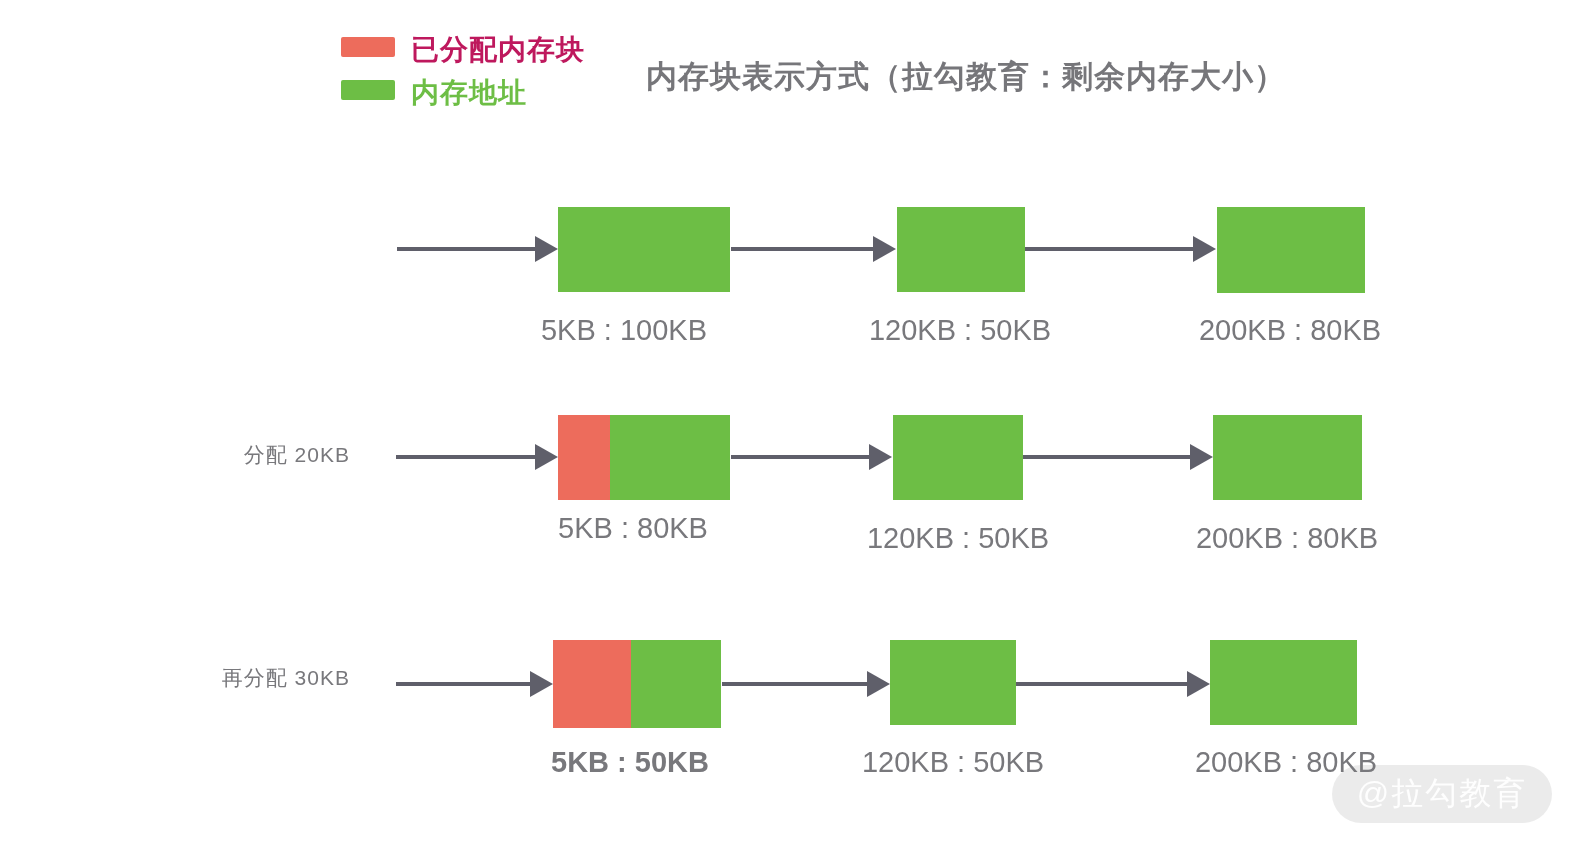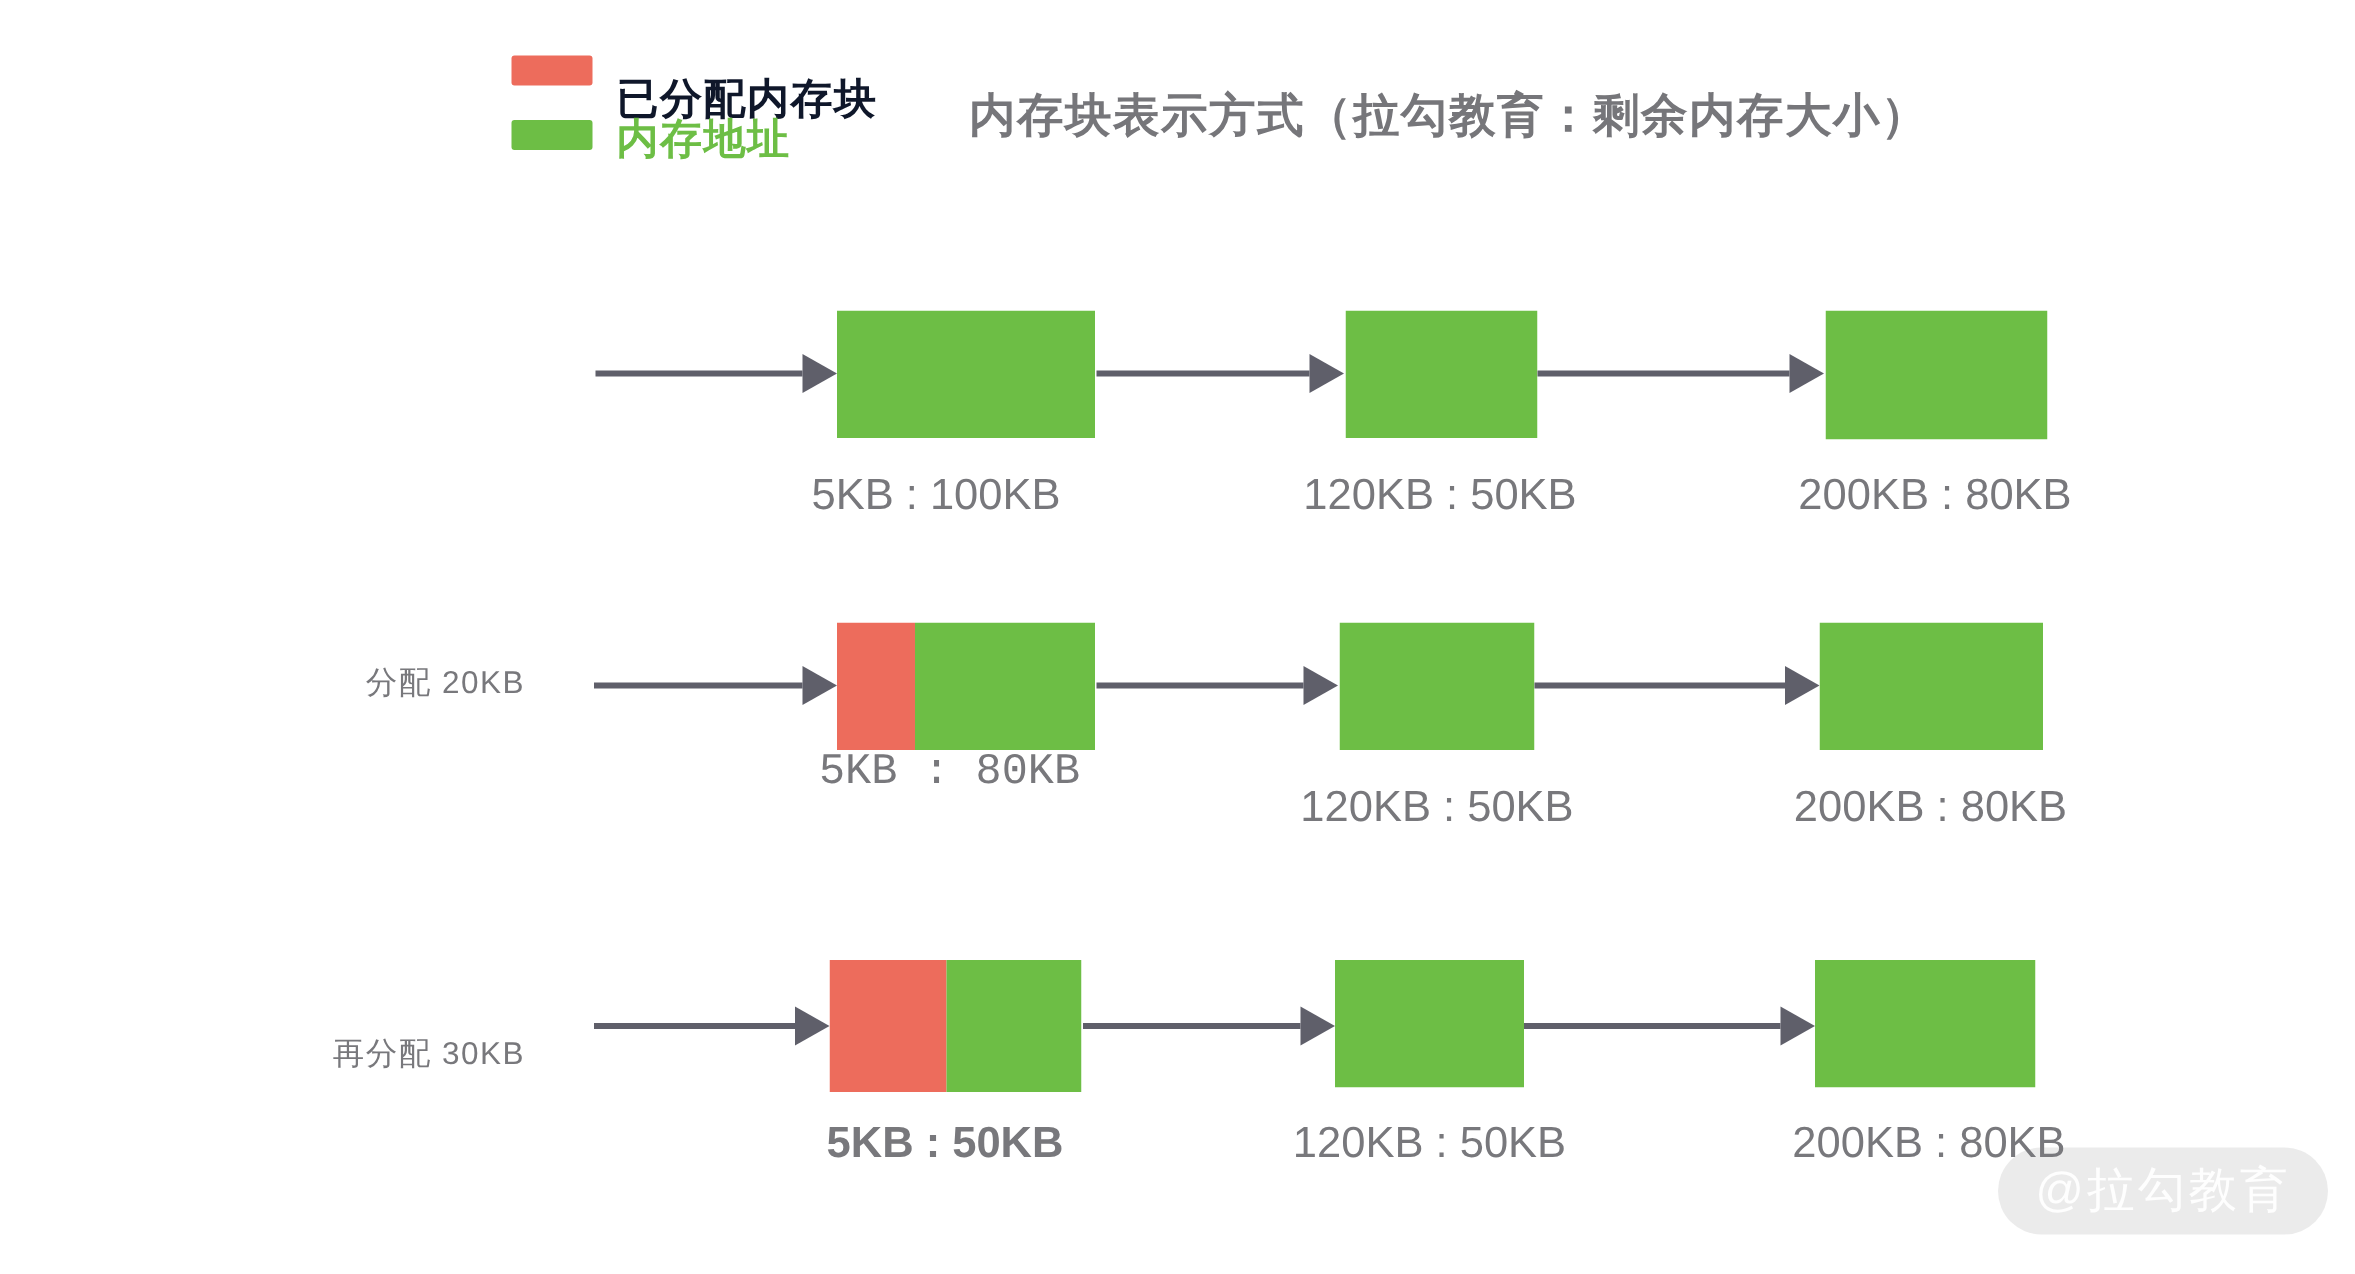--- a/index.html
+++ b/index.html
@@ -5,21 +5,21 @@
   html,body{margin:0;padding:0;background:#fff;}
   .page{
     position:relative;width:1570px;height:849px;background:#ffffff;overflow:hidden;
     font-family:"Liberation Sans","DejaVu Sans",sans-serif;
   }
   
   .swatch{position:absolute;width:54px;height:20px;border-radius:2px;}
   .swatch.alloc{left:341px;top:37px;background:#ED6C5C;}
   .swatch.free{left:341px;top:80px;background:#6DBE45;}
   .legend-text{position:absolute;left:411px;font-size:28px;font-weight:600;letter-spacing:1px;}
-  .legend-text.alloc{top:31px;color:#0f172a;margin-top:16px;}
+  .legend-text.alloc{top:31px;color:#be185d;}
   .legend-text.free{top:74px;color:#6DBE45;}
   
   .title{position:absolute;left:646px;top:56px;font-size:31px;font-weight:600;color:#76767A;letter-spacing:1px;}
   
   .arrow{position:absolute;height:4px;background:#5F5F6A;}
   .arrow::after{
     content:"";position:absolute;right:-23px;top:-11px;width:0;height:0;
     border-left:23px solid #5F5F6A;border-top:13px solid transparent;border-bottom:13px solid transparent;
   }
   
@@ -76,27 +76,27 @@
       <div class="seg-free"></div>
     </div>
     <div class="arrow" style="left:731px;top:455px;width:138px;"></div>
     <div class="block" style="left:893px;top:415px;width:130px;height:85px;">
       <div class="seg-free"></div>
     </div>
     <div class="arrow" style="left:1023px;top:455px;width:167px;"></div>
     <div class="block" style="left:1213px;top:415px;width:149px;height:85px;">
       <div class="seg-free"></div>
     </div>
-    <div class="blabel" style="left:533px;top:498px;font-family:Liberation Mono, monospace;">5KB : 80KB</div>
+    <div class="blabel" style="left:533px;top:512px;">5KB : 80KB</div>
     <div class="blabel" style="left:858px;top:522px;">120KB : 50KB</div>
     <div class="blabel" style="left:1187px;top:522px;">200KB : 80KB</div>
   </div>
 
   <div>
-    <div class="action" style="top:664px;margin-top:24px;">再分配 30KB</div>
+    <div class="action" style="top:664px;">再分配 30KB</div>
     <div class="arrow" style="left:396px;top:682px;width:134px;"></div>
     <div class="block" style="left:553px;top:640px;width:168px;height:88px;">
       <div class="seg-alloc" style="width:46.5%;"></div>
       <div class="seg-free"></div>
     </div>
     <div class="arrow" style="left:722px;top:682px;width:145px;"></div>
     <div class="block" style="left:890px;top:640px;width:126px;height:85px;">
       <div class="seg-free"></div>
     </div>
     <div class="arrow" style="left:1016px;top:682px;width:171px;"></div>

